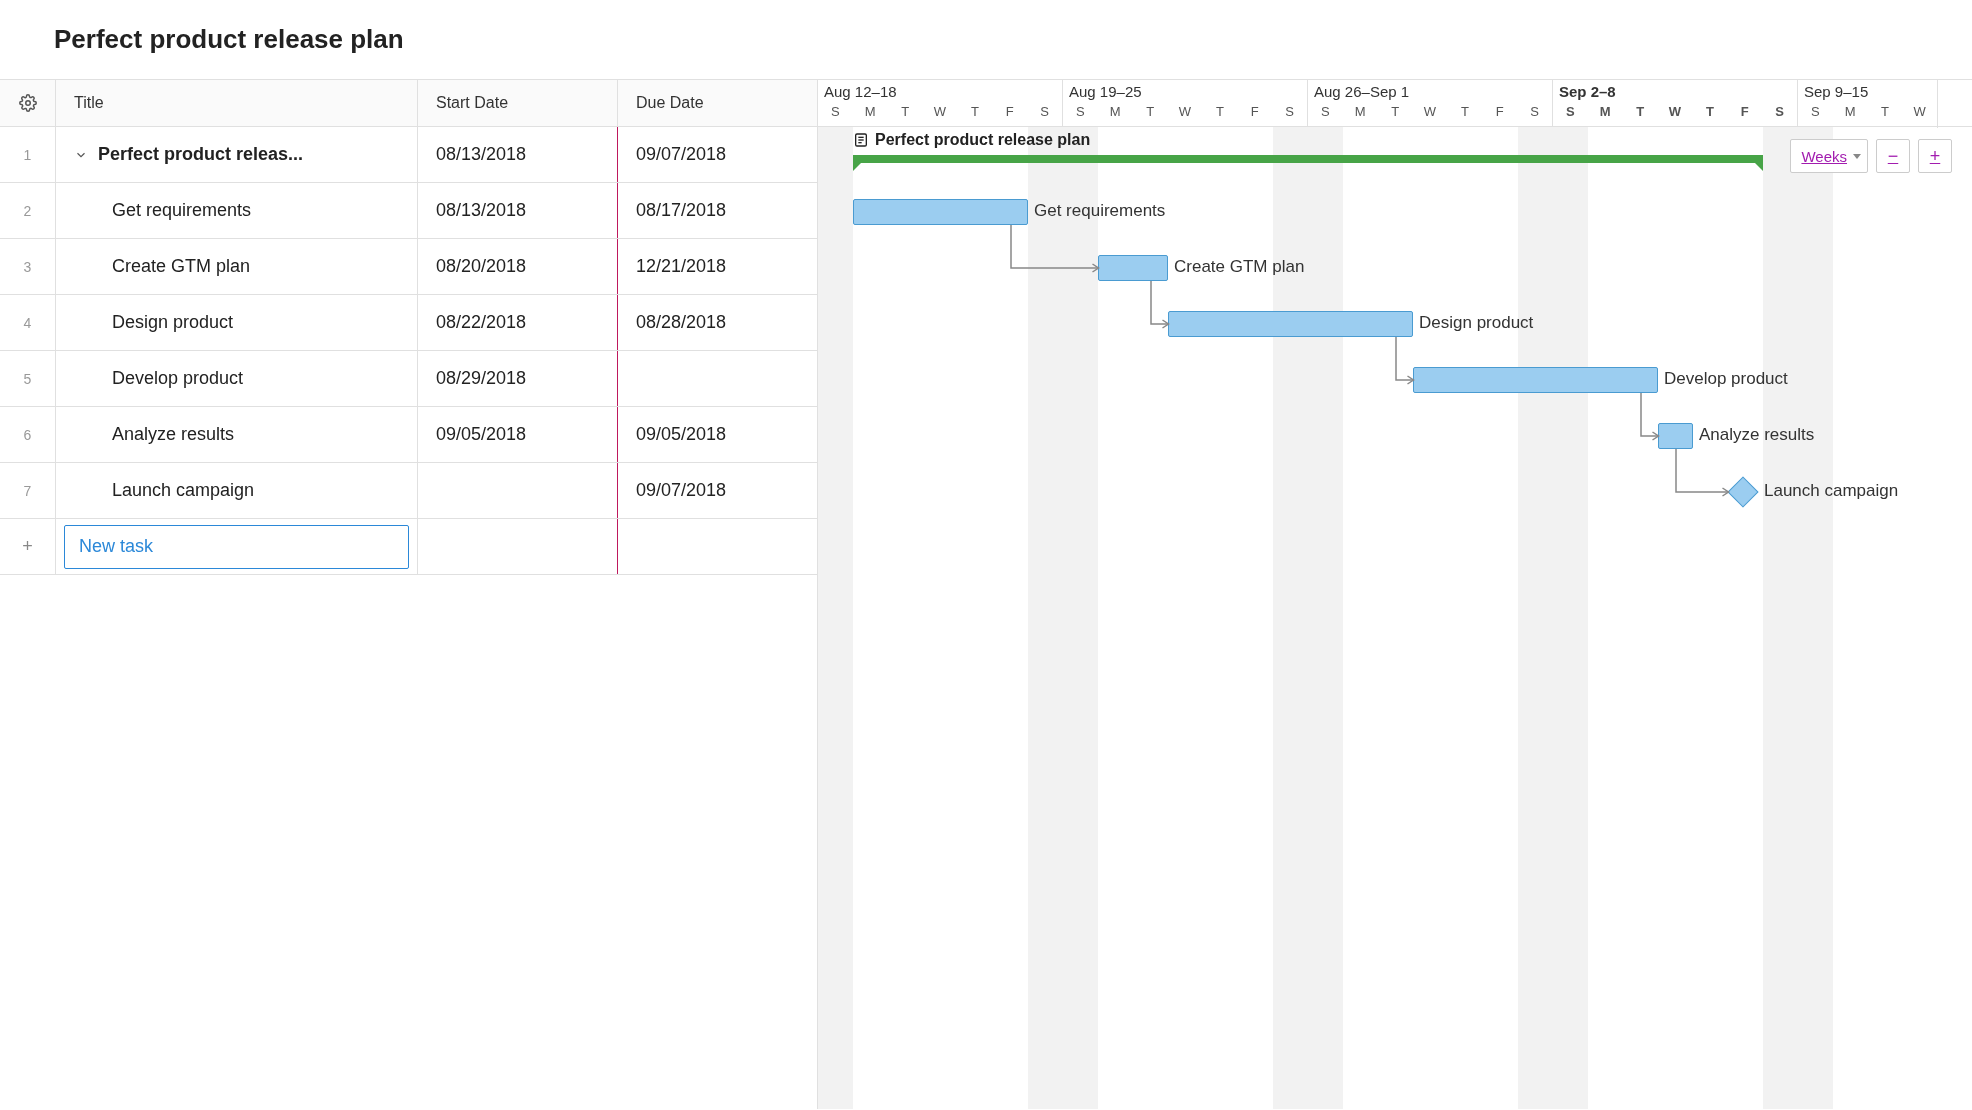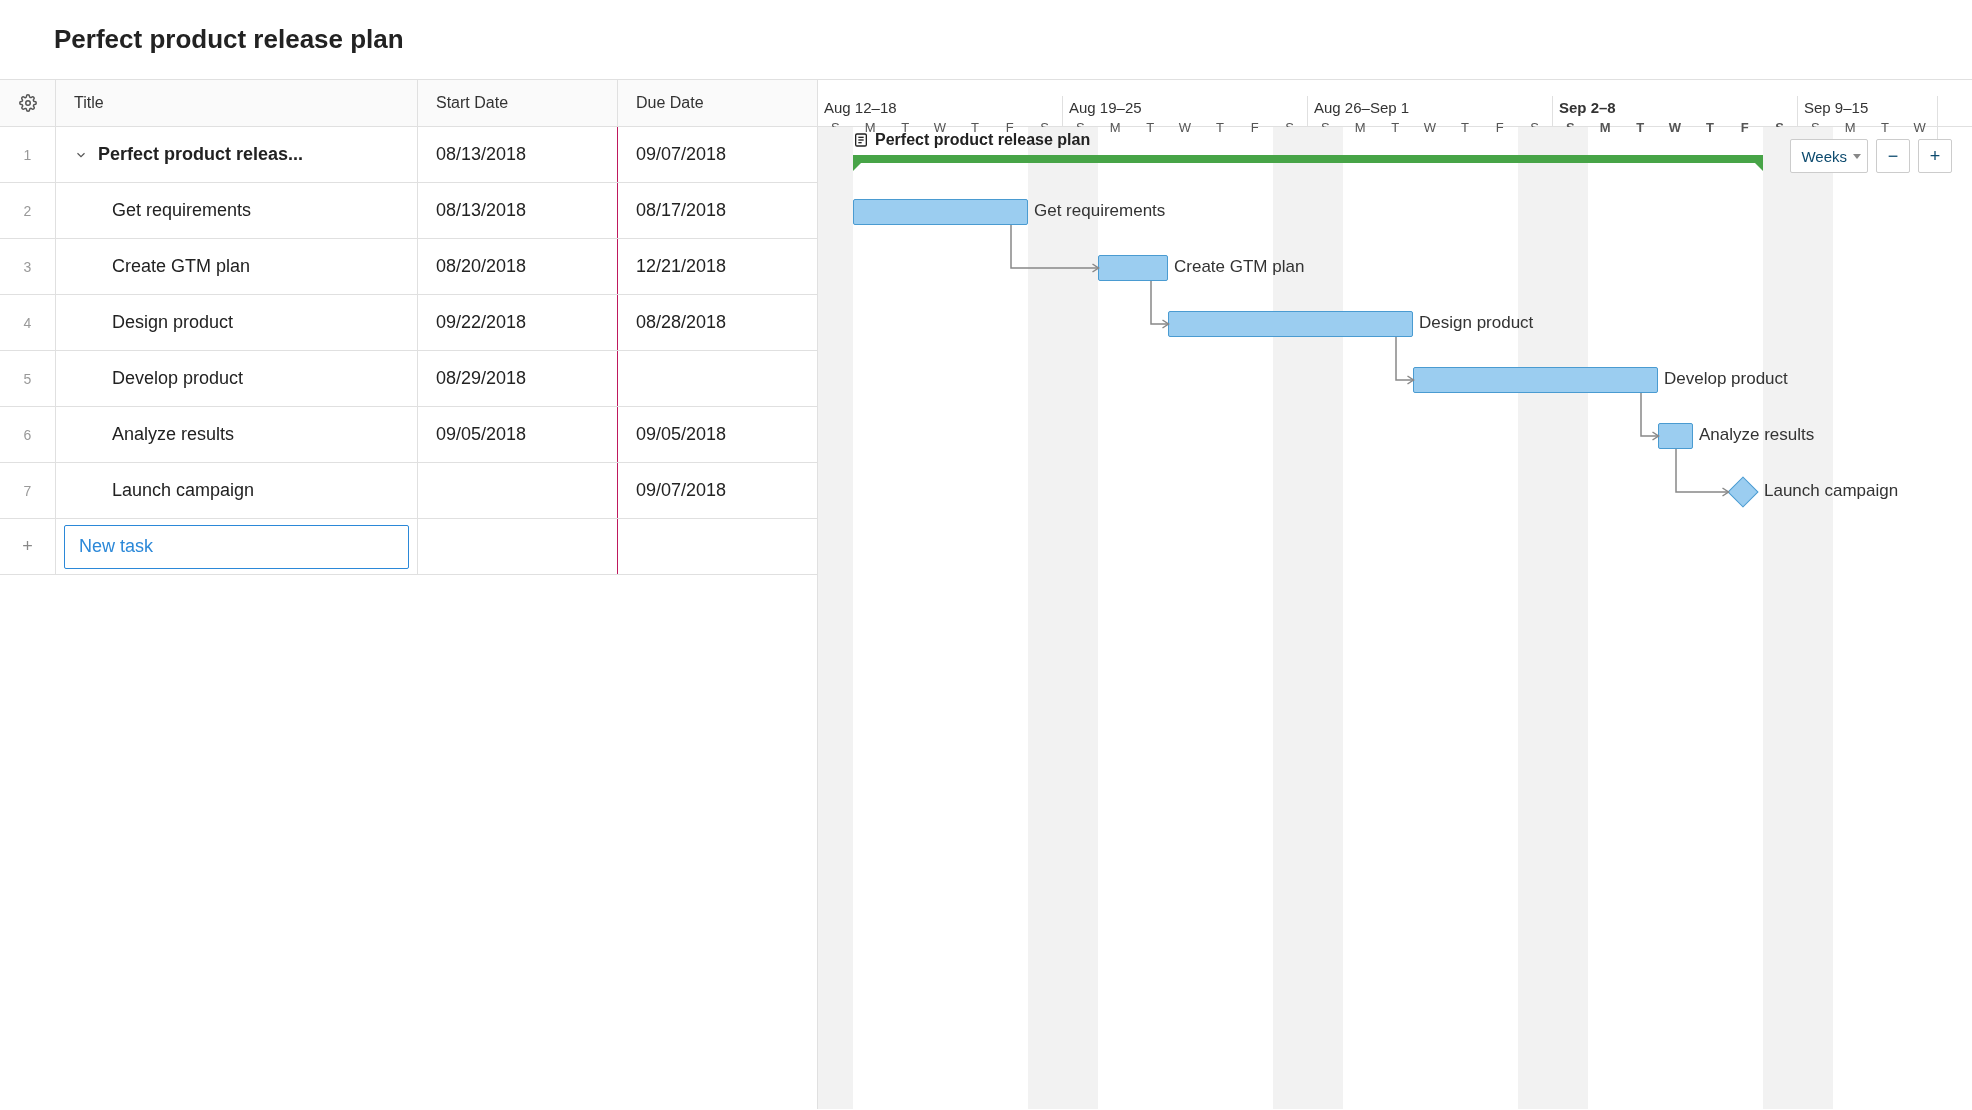--- a/index.html
+++ b/index.html
@@ -87,21 +87,21 @@
 
 .gantt-header {
   height: 48px;
   border-top: 1px solid #e0e0e0;
   border-bottom: 1px solid #e0e0e0;
   position: relative;
   background: #fff;
 }
 .week-block {
   position: absolute;
-  top: 16px;
+  top: 0;
   height: 48px;
   border-right: 1px solid #e0e0e0;
 }
 .week-label {
   font-size: 15px;
   padding: 3px 6px 0 6px;
   color: #333;
 }
 .day-row {
   display: flex;
@@ -185,22 +185,23 @@
   gap:8px;
   z-index: 5;
 }
 .btn {
   border:1px solid #ccc;
   background:#fff;
   height:34px;
   display:flex; align-items:center; justify-content:center;
   border-radius:2px;
   font-size:15px;
-  color:#0c4a6e;
+  color:#a21caf;
   padding:0 10px;
+  text-decoration:underline;
 }
 .btn-sq { width:34px; padding:0; font-size:18px; }
 .btn-weeks { padding-right:6px; }
 .tri-down {
   width:0;height:0;border-left:4px solid transparent;border-right:4px solid transparent;border-top:5px solid #888; margin-left:6px;
 }
 </style>
 </head>
 <body>
 
@@ -249,21 +250,21 @@
             <span>Create GTM plan</span>
           </div>
           <div class="cell-start">08/20/2018</div>
           <div class="cell-due">12/21/2018</div>
         </div>
         <div class="left-row">
           <div class="col-num">4</div>
           <div class="cell-title indent">
             <span>Design product</span>
           </div>
-          <div class="cell-start">09/22/2018</div>
+          <div class="cell-start">08/22/2018</div>
           <div class="cell-due">08/28/2018</div>
         </div>
         <div class="left-row">
           <div class="col-num">5</div>
           <div class="cell-title indent">
             <span>Develop product</span>
           </div>
           <div class="cell-start">08/29/2018</div>
         </div>
         <div class="left-row">

